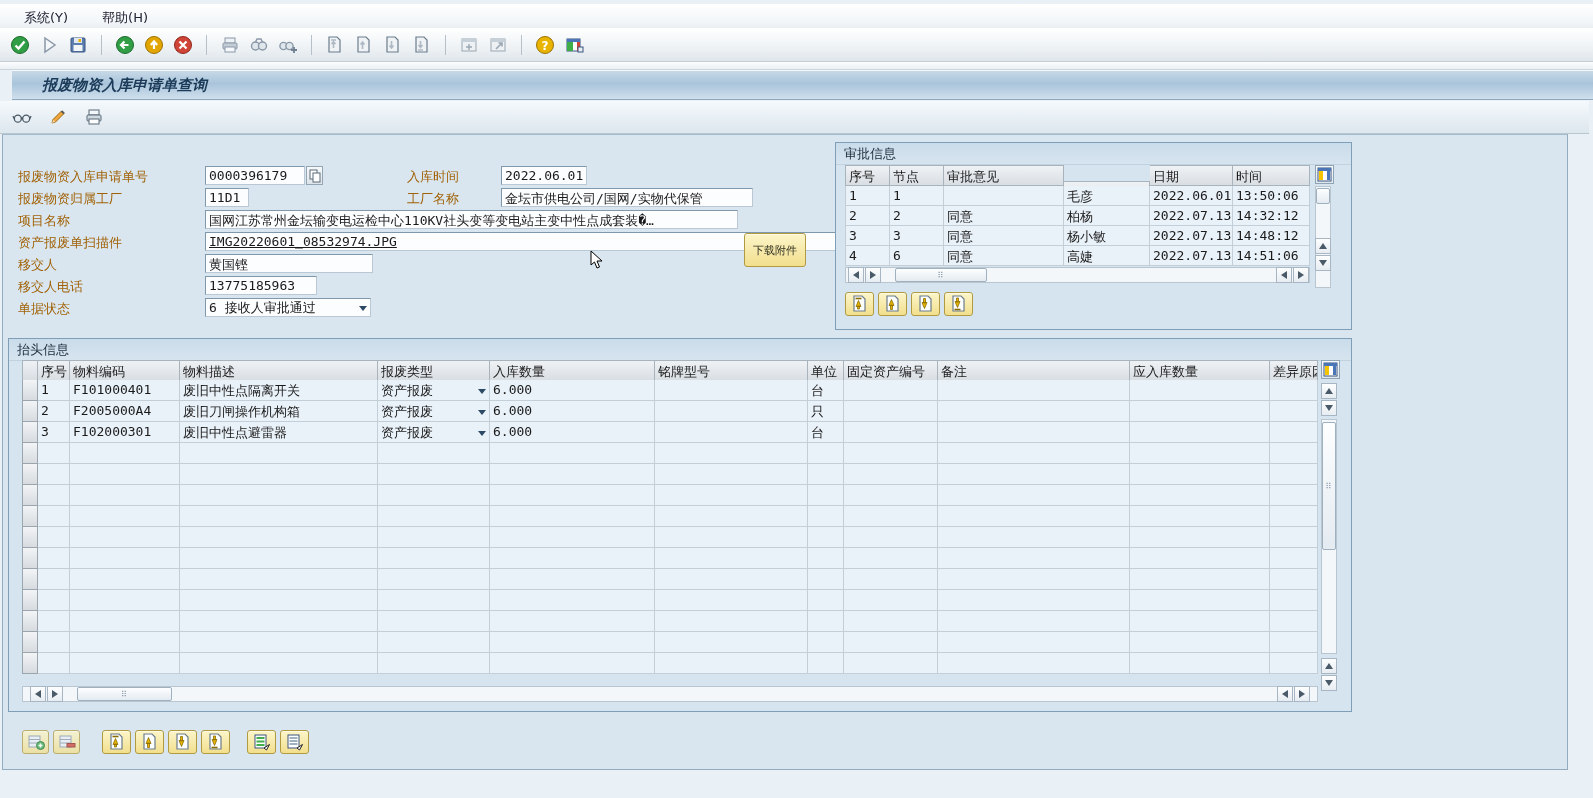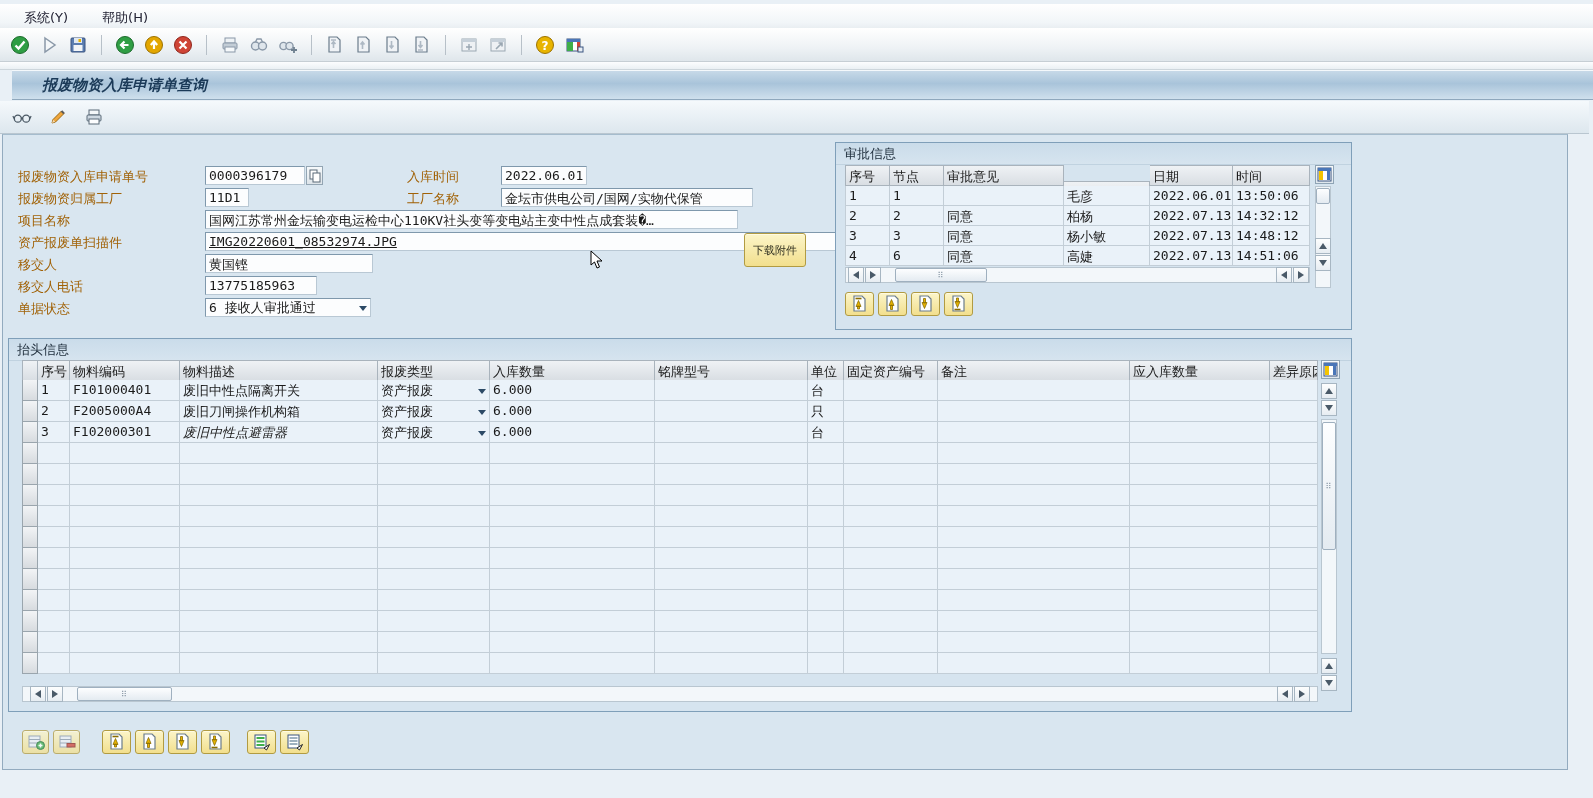--- a/index.html
+++ b/index.html
@@ -440,21 +440,21 @@
           <div class="td" style="width: 36px;">只</div>
           <div class="td" style="width: 94px;"></div>
           <div class="td" style="width: 192px;"></div>
           <div class="td" style="width: 140px;"></div>
           <div class="td" style="width: 48px;"></div>
         </div>
         <div class="trow" style="left: 22px; top: 288px;">
           <div class="selcell"></div>
           <div class="td" style="width: 32px;">3</div>
           <div class="td" style="width: 110px;">F102000301</div>
-          <div class="td" style="width: 198px; font-style: italic;">废旧中性点避雷器</div>
+          <div class="td" style="width: 198px;">废旧中性点避雷器</div>
           <div class="td ddfield" style="width: 112px; display: flex;">
             <span>资产报废</span>
             <span class="ddarrow"></span>
           </div>
           <div class="td" style="width: 165px;">6.000</div>
           <div class="td" style="width: 153px;"></div>
           <div class="td" style="width: 36px;">台</div>
           <div class="td" style="width: 94px;"></div>
           <div class="td" style="width: 192px;"></div>
           <div class="td" style="width: 140px;"></div>

